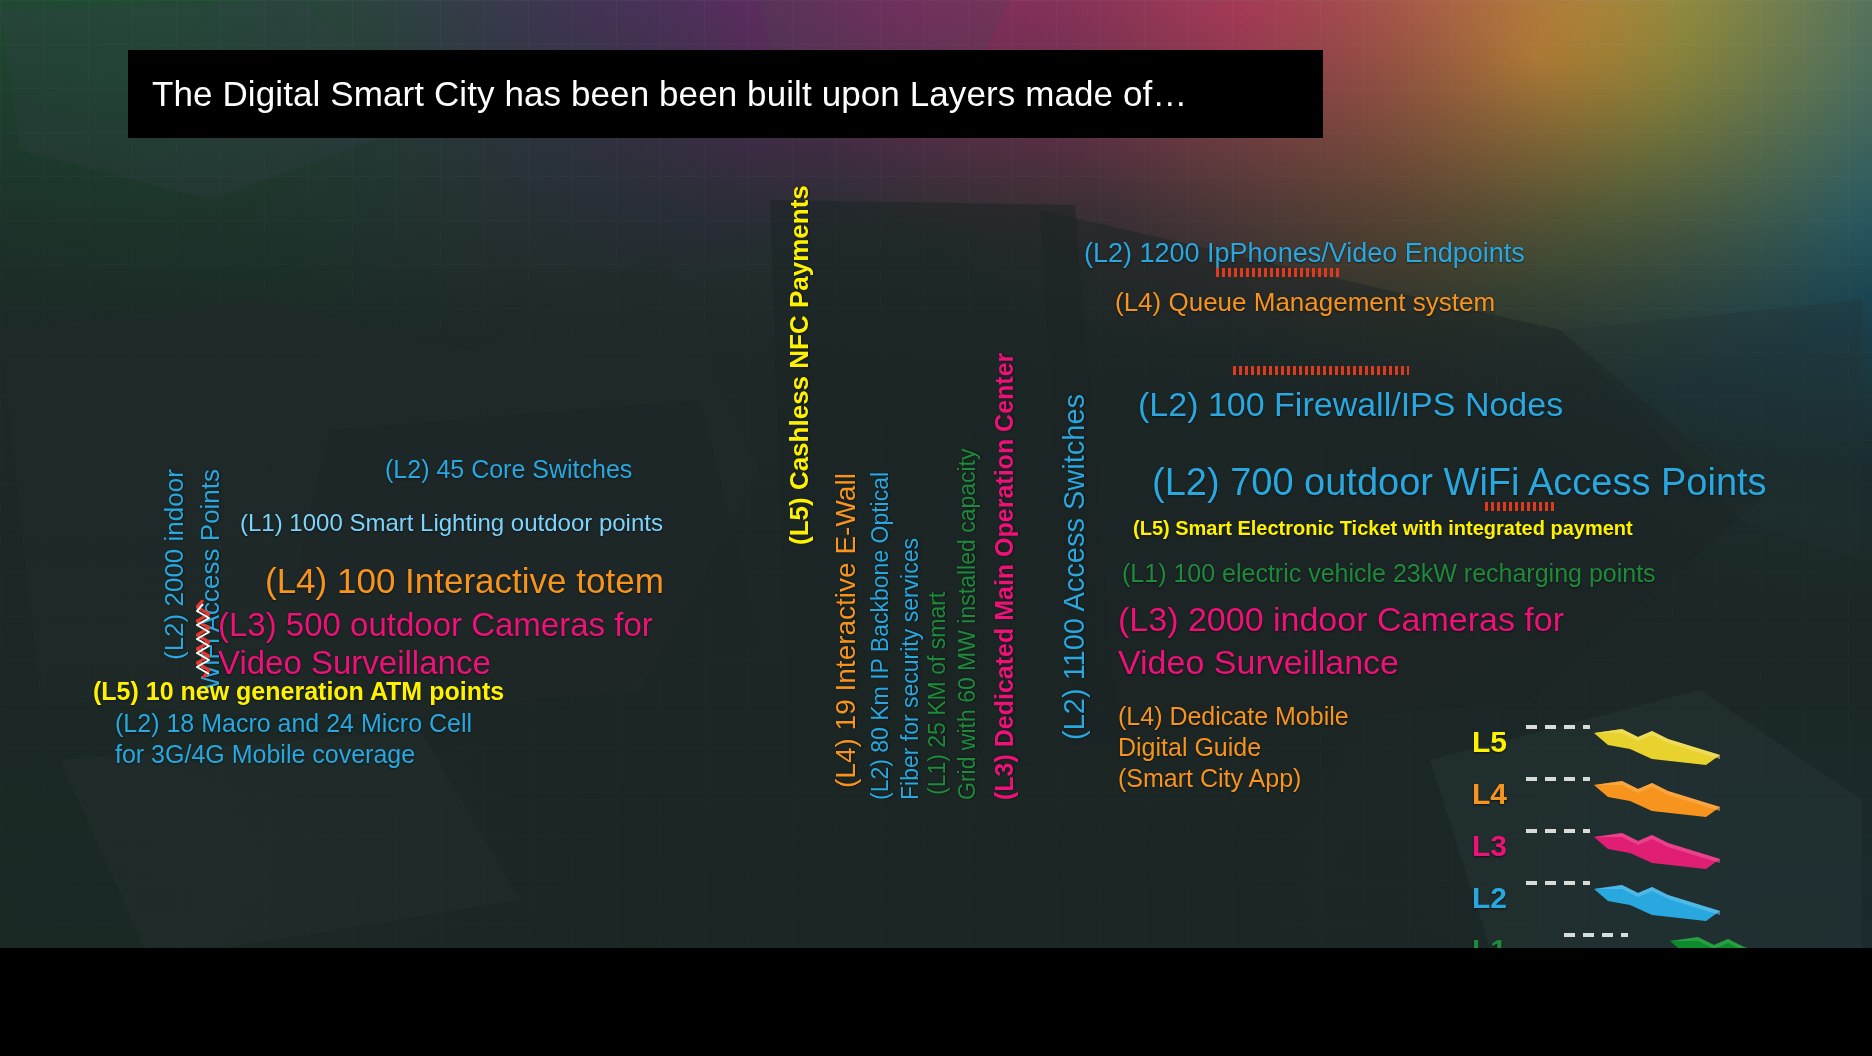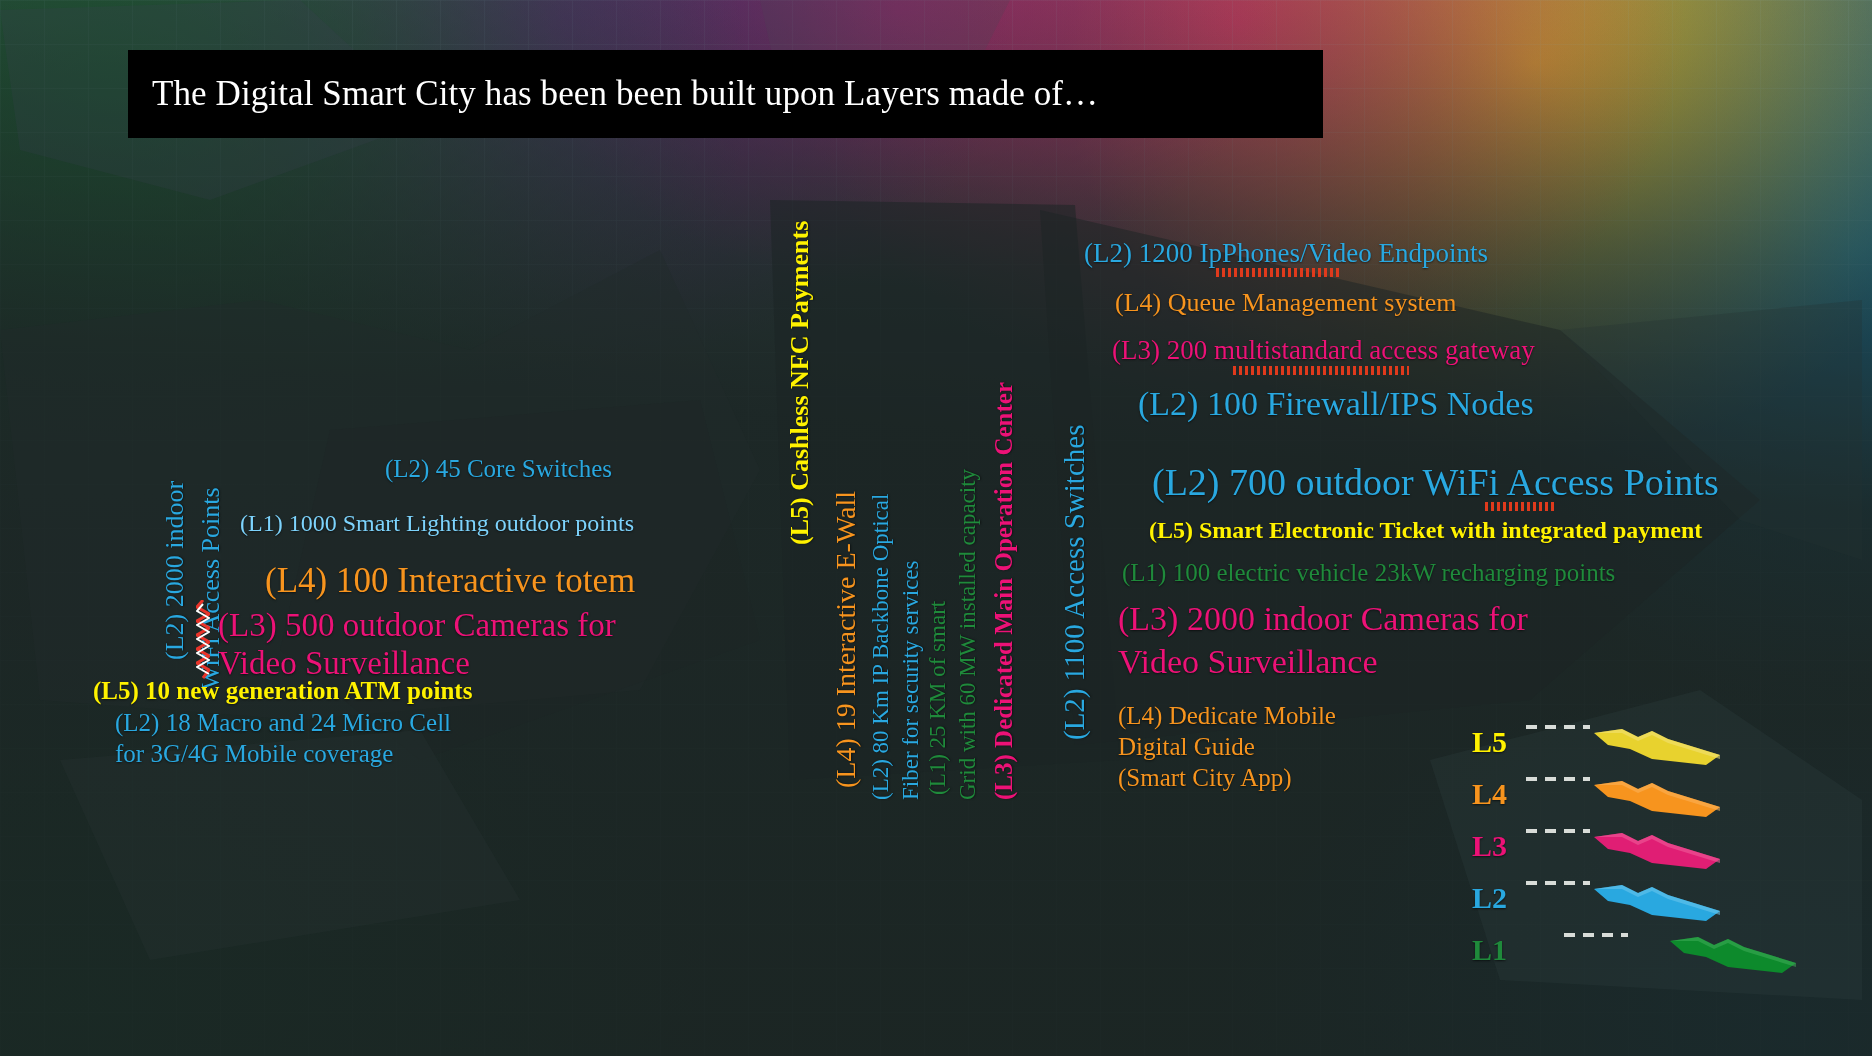--- a/index.html
+++ b/index.html
@@ -1,17 +1,17 @@
 <!DOCTYPE html>
 <html><head>
 <meta charset="utf-8">
 <style>
   html,body{margin:0;padding:0;background:#000;}
   body{width:1872px;height:1056px;overflow:hidden;font-family:"Liberation Sans",sans-serif;}
-  #stage{position:relative;width:1872px;height:1056px;overflow:hidden;background:#2f3b3e;font-family:Liberation Serif, serif;}
+  #stage{position:relative;width:1872px;height:948px;overflow:hidden;background:#2f3b3e;}
 
   
   .bg-base{position:absolute;inset:0;
     background:
       radial-gradient(ellipse 55% 70% at 6% 8%,   rgba(30,96,52,.95) 0%, rgba(30,96,52,0) 62%),
       radial-gradient(ellipse 40% 55% at 30% 2%,  rgba(96,40,120,.85) 0%, rgba(96,40,120,0) 60%),
       radial-gradient(ellipse 35% 45% at 48% 1%,  rgba(170,40,110,.85) 0%, rgba(170,40,110,0) 58%),
       radial-gradient(ellipse 40% 60% at 66% 2%,  rgba(198,54,96,.85) 0%, rgba(198,54,96,0) 60%),
       radial-gradient(ellipse 42% 62% at 82% 6%,  rgba(214,176,38,.92) 0%, rgba(214,176,38,0) 60%),
       radial-gradient(ellipse 38% 70% at 99% 24%, rgba(24,120,160,.95) 0%, rgba(24,120,160,0) 62%),
@@ -109,29 +109,28 @@
 
   <div class="lbl vert" style="left:990px;top:800px;font-size:25px;font-weight:700;color:#ec1277;">(L3) Dedicated Main Operation Center</div>
 
   <div class="lbl vert" style="left:1058px;top:740px;font-size:29px;color:#29a8e0;">(L2) 1100 Access Switches</div>
 
   <div class="lbl" style="left:1084px;top:238px;font-size:27px;color:#29a8e0;">(L2) 1200 IpPhones/Video Endpoints</div>
   <div class="sq" style="left:1216px;top:268px;width:124px;"></div>
 
   <div class="lbl" style="left:1115px;top:288px;font-size:26px;color:#f7941e;">(L4) Queue Management system</div>
 
-  <div class="lbl" style="left:1112px;top:335px;font-size:27px;color:#ec1277;">(L3) 200 multistandard access gateway</div>
   <div class="sq" style="left:1233px;top:366px;width:176px;"></div>
 
   <div class="lbl" style="left:1138px;top:385px;font-size:34px;color:#29a8e0;">(L2) 100 Firewall/IPS Nodes</div>
 
   <div class="lbl" style="left:1152px;top:461px;font-size:38px;color:#29a8e0;">(L2) 700 outdoor WiFi Access Points</div>
   <div class="sq" style="left:1485px;top:502px;width:72px;"></div>
 
-  <div class="lbl" style="left:1133px;top:517px;font-size:24px;font-weight:700;color:#fff200;margin-left:16px;">(L5) Smart Electronic Ticket with integrated payment</div>
+  <div class="lbl" style="left:1133px;top:517px;font-size:20px;font-weight:700;color:#fff200;">(L5) Smart Electronic Ticket with integrated payment</div>
 
   <div class="lbl" style="left:1122px;top:559px;font-size:25px;color:#1f8a3b;">(L1) 100 electric vehicle 23kW recharging points</div>
 
   <div class="lbl" style="left:1118px;top:600px;font-size:34px;color:#ec1277;text-align:center;">(L3) 2000 indoor Cameras for</div>
   <div class="lbl" style="left:1118px;top:643px;font-size:34px;color:#ec1277;">Video Surveillance</div>
 
   <div class="lbl" style="left:1118px;top:702px;font-size:25px;color:#f7941e;text-align:right;">(L4) Dedicate Mobile</div>
   <div class="lbl" style="left:1118px;top:733px;font-size:25px;color:#f7941e;">Digital Guide</div>
   <div class="lbl" style="left:1118px;top:764px;font-size:25px;color:#f7941e;">(Smart City App)</div>
 

